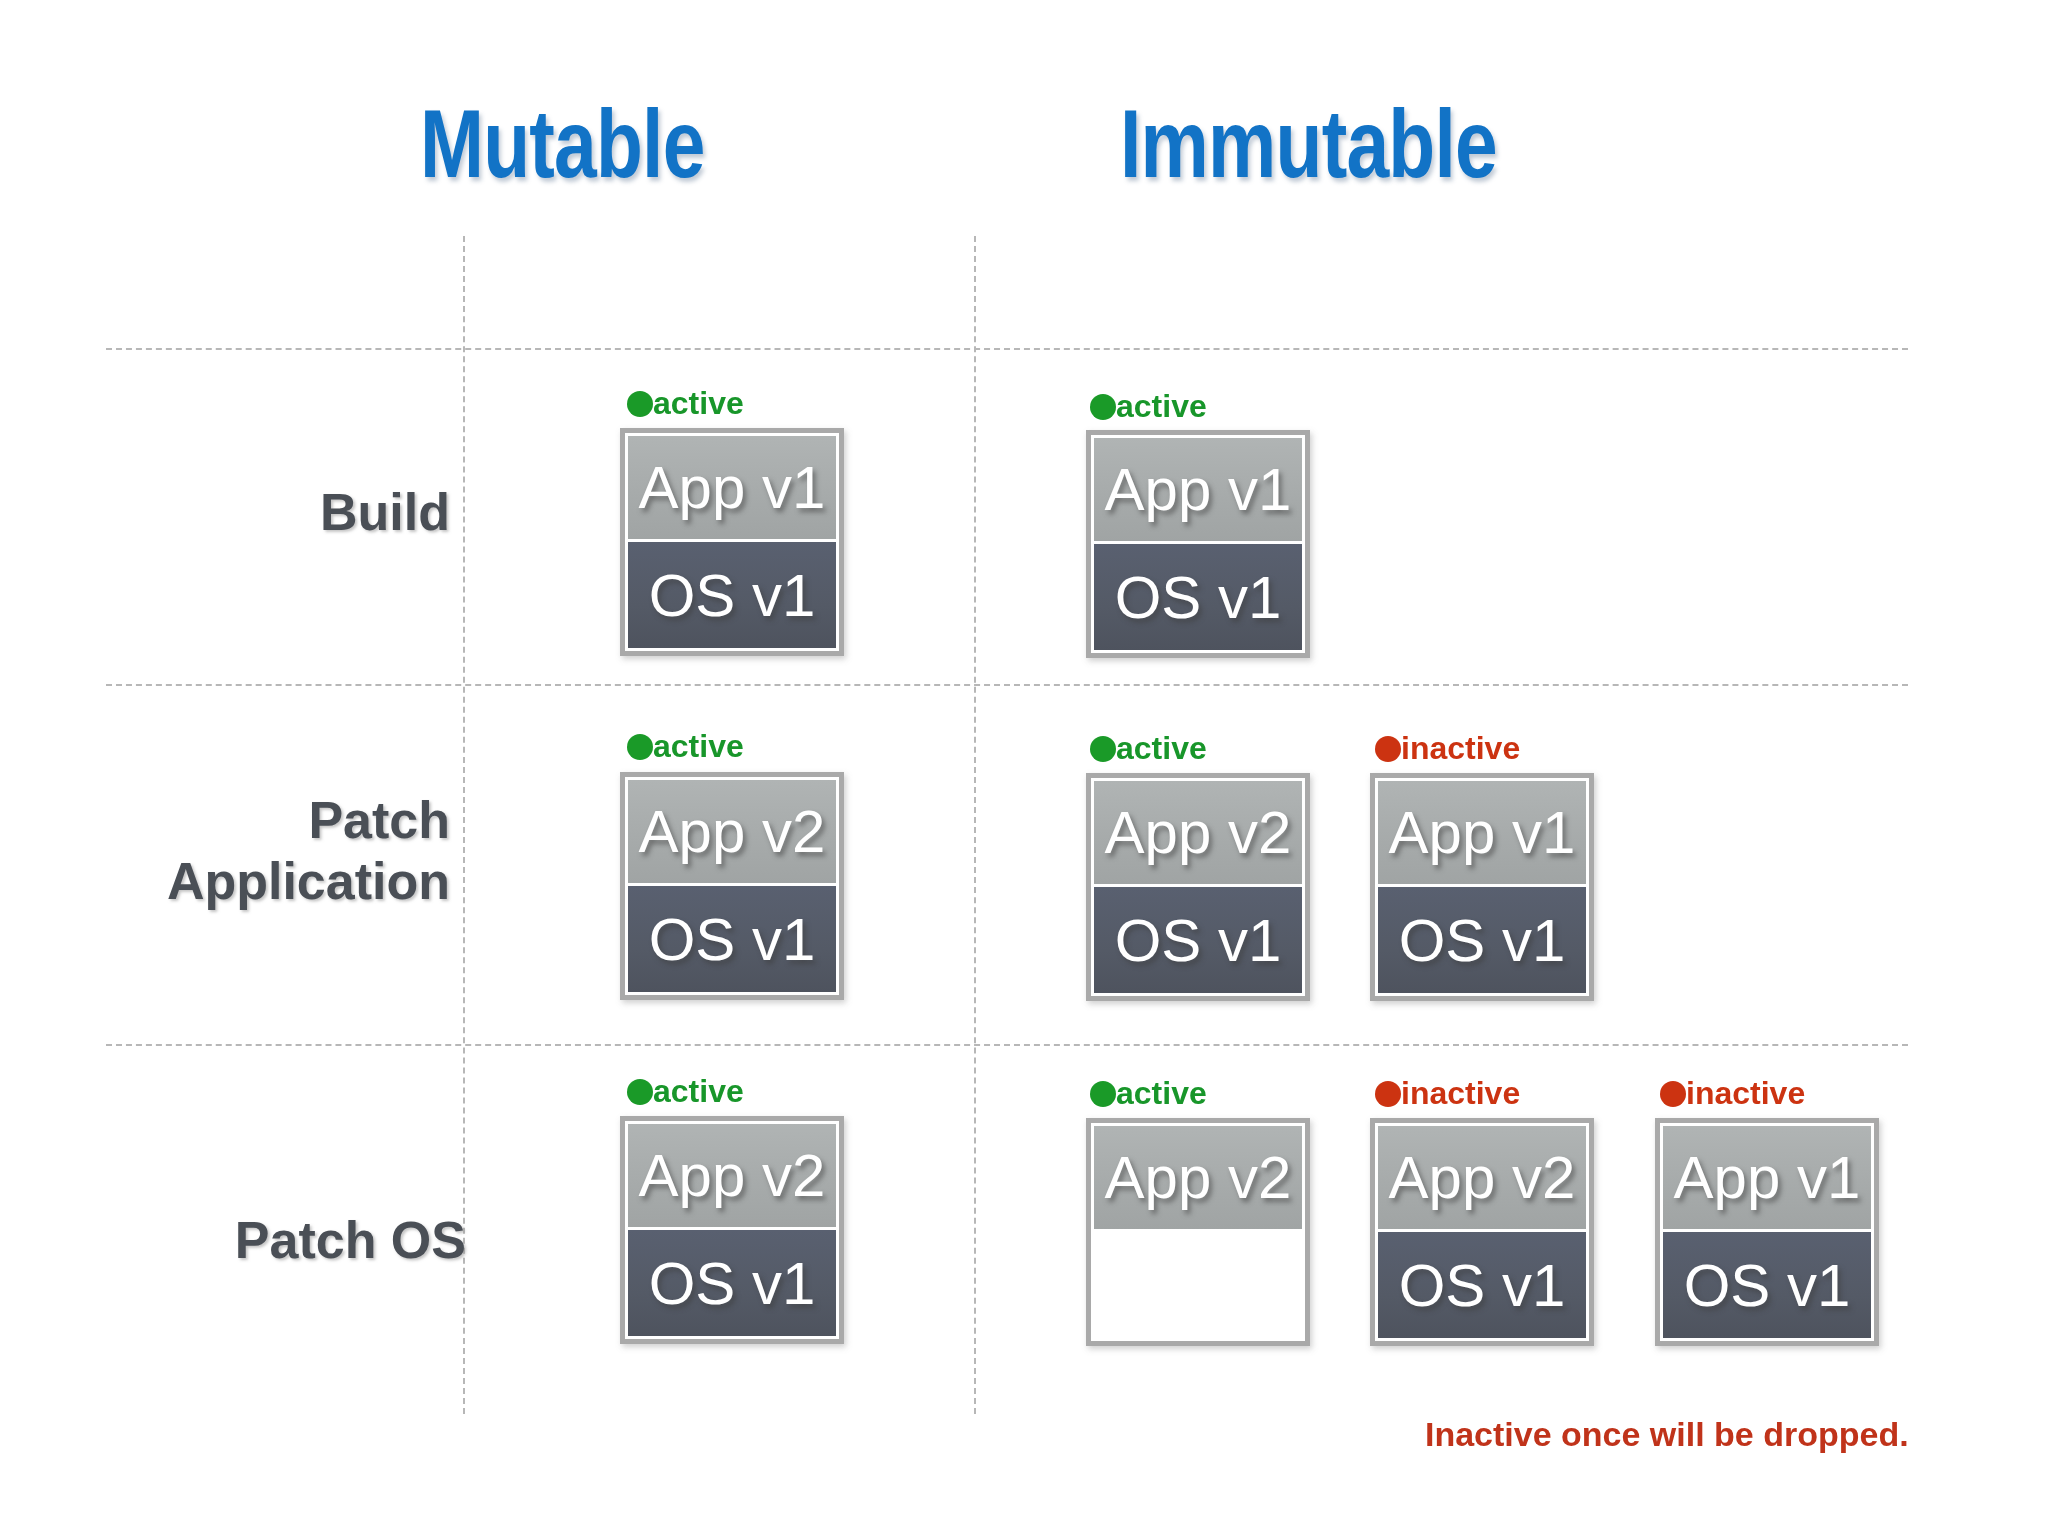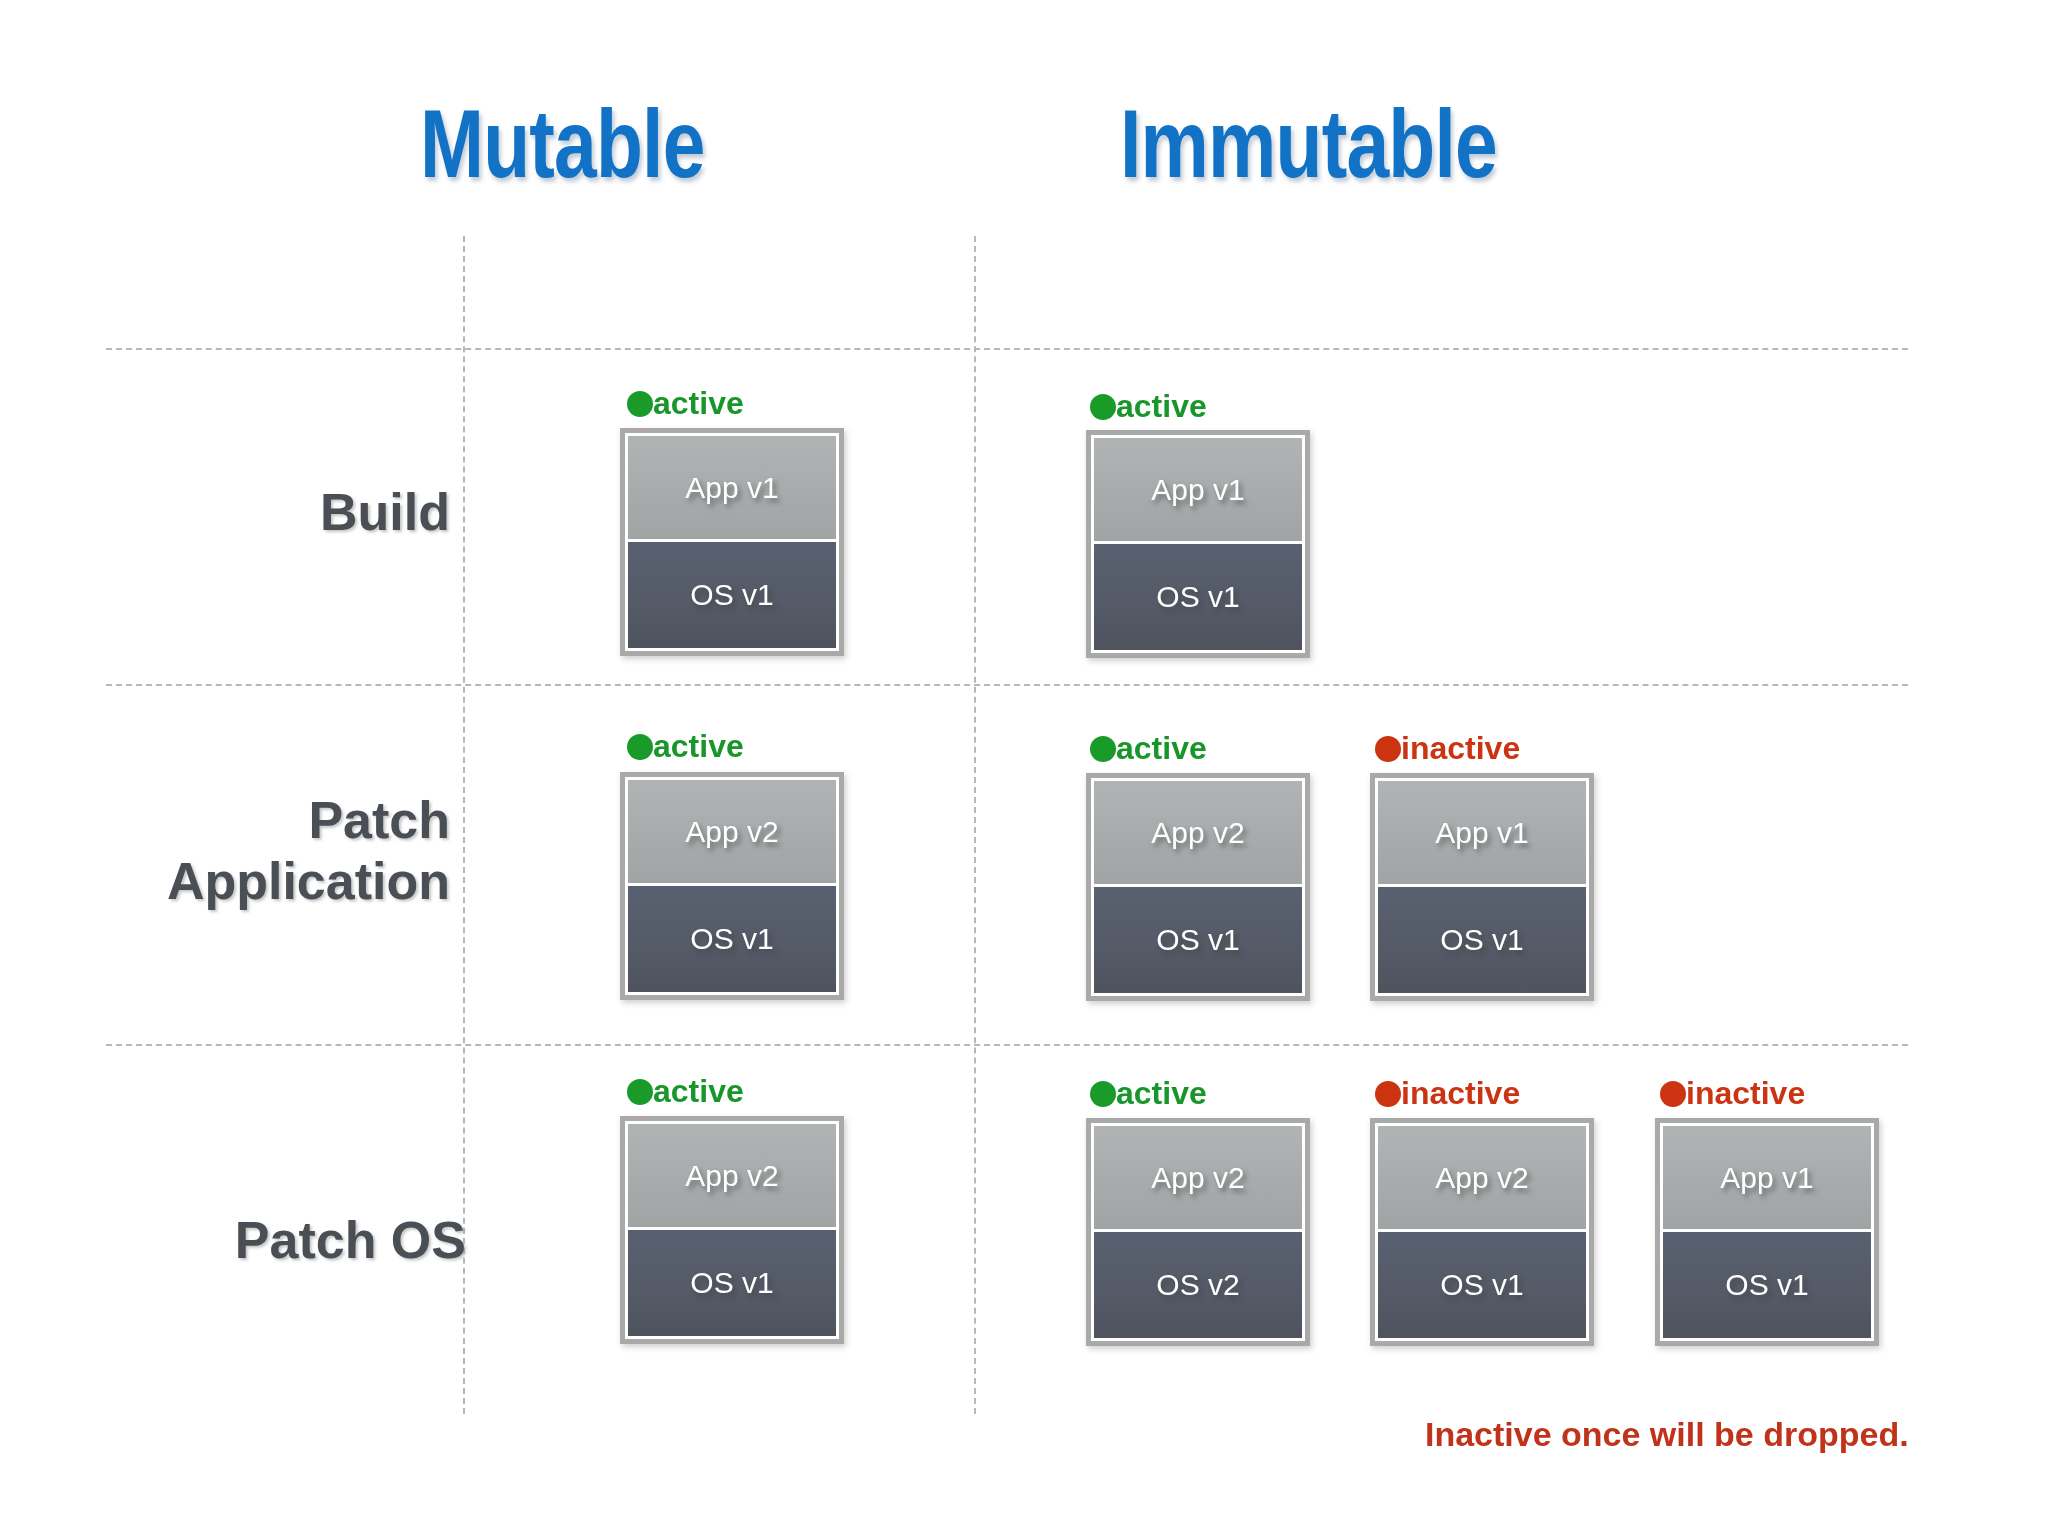--- a/index.html
+++ b/index.html
@@ -85,21 +85,21 @@
     box-shadow: 2px 3px 6px rgba(120,120,120,0.35);
   }
   .stack .layer {
     box-sizing: border-box;
     width: 100%;
     display: flex;
     align-items: center;
     justify-content: center;
     font-family: "Liberation Sans", sans-serif;
     font-weight: normal;
-    font-size: 30px;
+    font-size: 60px;
     color: #ffffff;
     text-shadow: 3px 4px 5px rgba(60,60,60,0.55);
   }
   .stack .layer-app {
     height: 50%;
     background: linear-gradient(180deg, #b0b4b4 0%, #a6aaaa 60%, #a0a4a4 100%);
     border-bottom: 3px solid #ffffff;
   }
   .stack .layer-os {
     height: 50%;
@@ -217,21 +217,20 @@
     <div class="layer layer-app">App v2</div>
     <div class="layer layer-os">OS v1</div>
   </div>
 
   <div class="status active" style="left:1090px; top:1075px;">
     <span class="dot"></span>
     <span>active</span>
   </div>
   <div class="stack" style="left:1086px; top:1118px;">
     <div class="layer layer-app">App v2</div>
-    <div class="layer layer-os">OS v2</div>
   </div>
 
   <div class="status inactive" style="left:1375px; top:1075px;">
     <span class="dot"></span>
     <span>inactive</span>
   </div>
   <div class="stack" style="left:1370px; top:1118px;">
     <div class="layer layer-app">App v2</div>
     <div class="layer layer-os">OS v1</div>
   </div>

